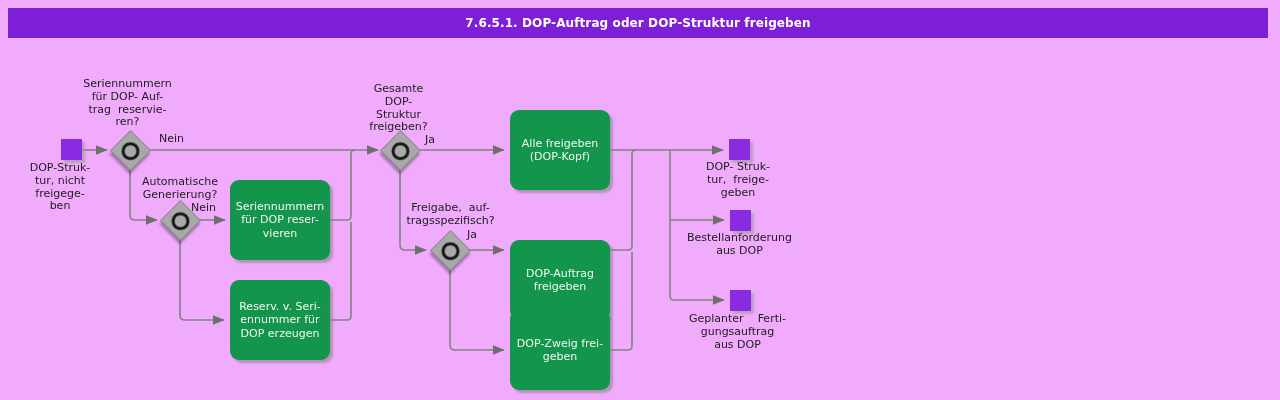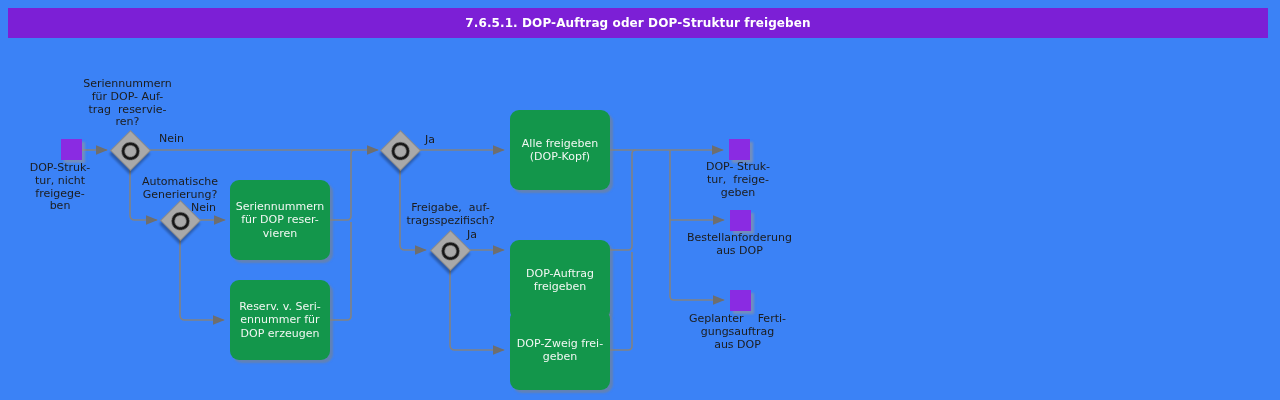--- a/index.html
+++ b/index.html
@@ -1,17 +1,17 @@
 <!DOCTYPE html>
 <html><head>
 <meta charset="utf-8">
 <style>
   html,body{margin:0;padding:0;background:#ffffff;}
   #canvas{
-    position:relative;width:1280px;height:400px;background:#3b82f6;overflow:hidden;
+    position:relative;width:1280px;height:400px;background:#f0abfc;overflow:hidden;
     font-family:"DejaVu Sans","Liberation Sans",sans-serif;
   }
   #titlebar{
     position:absolute;left:8px;top:8px;width:1260px;height:30px;
     background:#7C1FD6;color:#ffffff;display:flex;align-items:center;justify-content:center;
     font-size:12px;font-weight:bold;letter-spacing:.1px;
   }
   svg.wires{position:absolute;left:0;top:0;z-index:1;}
   .task{
     position:absolute;width:100px;height:80px;border-radius:9px;
@@ -93,20 +93,24 @@
   <div class="gw" style="left:166px;top:206px;">
       <div class="ring"></div>
     </div>
   <div class="lbl" style="left:110px;top:176px;width:140px;">Automatische
 Generierung?</div>
   <div class="branch" style="left:191px;top:201px;">Nein</div>
 
   <div class="gw" style="left:386px;top:136px;">
       <div class="ring"></div>
     </div>
+  <div class="lbl" style="left:330px;top:83px;width:137px;">Gesamte
+DOP-
+Struktur
+freigeben?</div>
   <div class="branch" style="left:425px;top:133px;">Ja</div>
 
   <div class="gw" style="left:436px;top:236px;">
       <div class="ring"></div>
     </div>
   <div class="lbl" style="left:378px;top:202px;width:145px;">Freigabe,  auf-
 tragsspezifisch?</div>
   <div class="branch" style="left:467px;top:228px;">Ja</div>
 
   <div class="task" style="left:230px;top:180px;">Seriennummern

